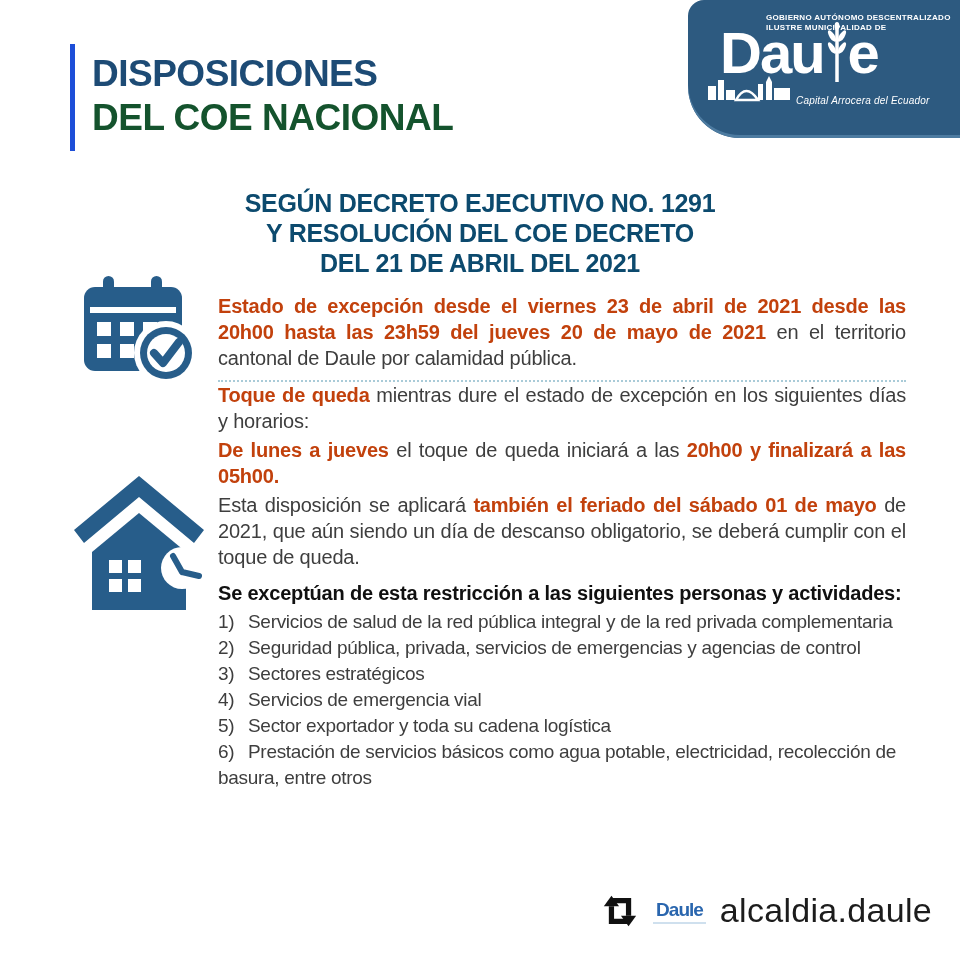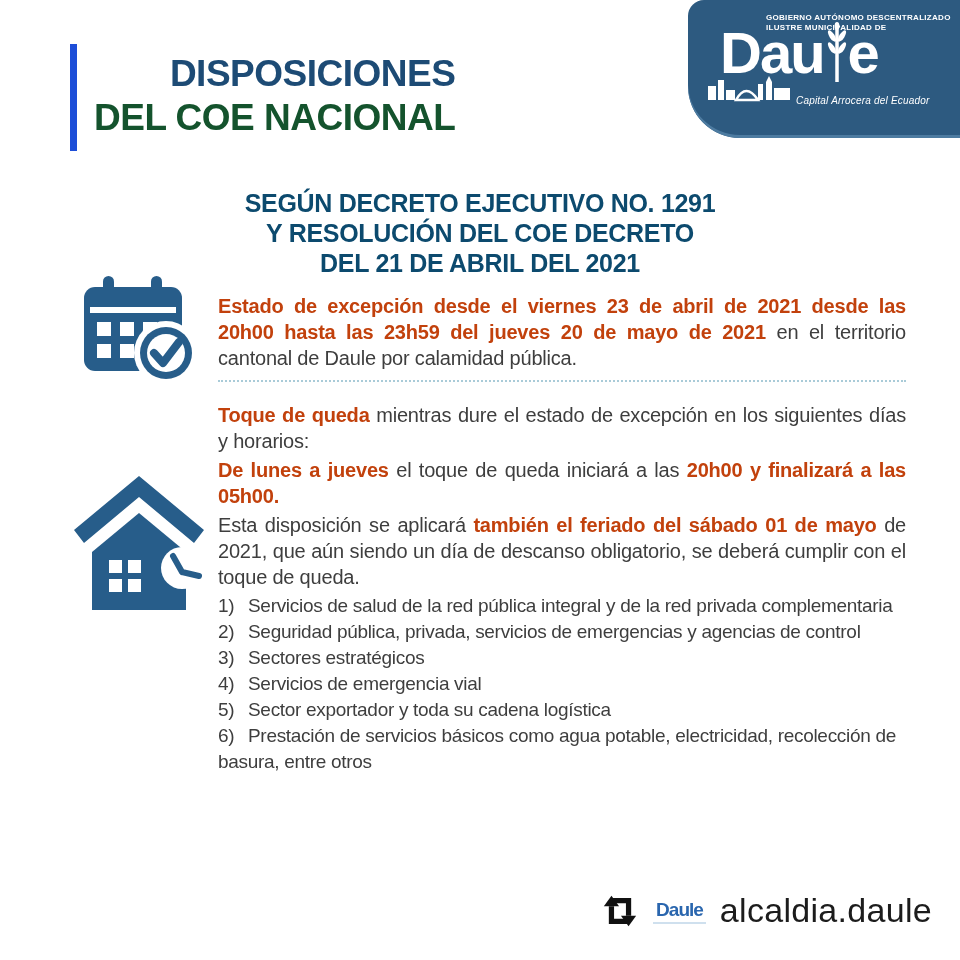--- a/index.html
+++ b/index.html
@@ -5,21 +5,21 @@
   * { margin:0; padding:0; box-sizing:border-box; }
   html,body { background:#ffffff; }
   .page {
     position:relative; width:960px; height:960px; background:#ffffff;
     font-family:"Liberation Sans", sans-serif; overflow:hidden;
   }
 
   
   .title-block {
     position:absolute; left:70px; top:44px;
-    border-left:7px solid #1d4ed8; padding:8px 0 10px 17px;text-align:right;
+    border-left:5px solid #1d4ed8; padding:8px 0 10px 17px;
   }
   .title-line1 { font-size:37px; font-weight:bold; color:#1d4b75; letter-spacing:-0.5px; line-height:1.2; }
   .title-line2 { font-size:37px; font-weight:bold; color:#14532d; letter-spacing:-0.5px; line-height:1.2; }
 
   
   .logo-box {
     position:absolute; top:0; left:688px; width:284px; height:138px;
     background:#2d5a80; border-radius:16px 0 0 52px;
     box-shadow:inset 0 -3px 0 #4d7ba0;
     color:#fff;
@@ -42,21 +42,21 @@
   .house-icon   { position:absolute; left:66px; top:468px; width:146px; height:150px; }
 
   
   .content {
     position:absolute; left:218px; top:293px; width:688px;
     font-size:20px; line-height:26px; color:#3e3e3e; letter-spacing:-0.2px;
   }
   .content p { text-align:justify; }
   .b { font-weight:bold; color:#c2410c; }
   .divider { border:0; border-bottom:2px dotted #a9cbd8; margin-top:9px; }
-  .p2 { margin-top:20px; }
+  .p2 { margin-top:0; }
   .p3 { margin-top:3px; }
   .p4 { margin-top:2px; }
   .p5 { margin-top:3px; }
   .exc-heading { margin-top:10px; font-weight:bold; color:#101010; font-size:20px; }
   .exc-list { margin-top:3px; font-size:19px; letter-spacing:-0.3px; }
   .exc-item { line-height:26px; }
   .exc-item .num { display:inline-block; min-width:30px; }
 
   
   .footer {
@@ -147,20 +147,21 @@
 
     <hr class="divider">
 
     <p class="p2"><span class="b">Toque de queda</span><span> mientras dure el estado de excepción en los siguientes días y horarios:</span></p>
 
     <p class="p3"><span class="b">De lunes a jueves</span><span> el toque de queda iniciará a las </span><span class="b">20h00 y finalizará a las 05h00.</span></p>
 
 
     <p class="p5"><span>Esta disposición se aplicará </span><span class="b">también el feriado del sábado 01 de mayo</span><span> de 2021, que aún siendo un día de descanso obligatorio, se deberá cumplir con el toque de queda.</span></p>
 
+    <p class="exc-heading">Se exceptúan de esta restricción a las siguientes personas y actividades:</p>
 
     <div class="exc-list">
       <div class="exc-item"><span class="num">1)</span><span>Servicios de salud de la red pública integral y de la red privada complementaria</span></div>
       <div class="exc-item"><span class="num">2)</span><span>Seguridad pública, privada, servicios de emergencias y agencias de control</span></div>
       <div class="exc-item"><span class="num">3)</span><span>Sectores estratégicos</span></div>
       <div class="exc-item"><span class="num">4)</span><span>Servicios de emergencia vial</span></div>
       <div class="exc-item"><span class="num">5)</span><span>Sector exportador y toda su cadena logística</span></div>
       <div class="exc-item"><span class="num">6)</span><span>Prestación de servicios básicos como agua potable, electricidad, recolección de basura, entre otros</span></div>
     </div>
   </div>

